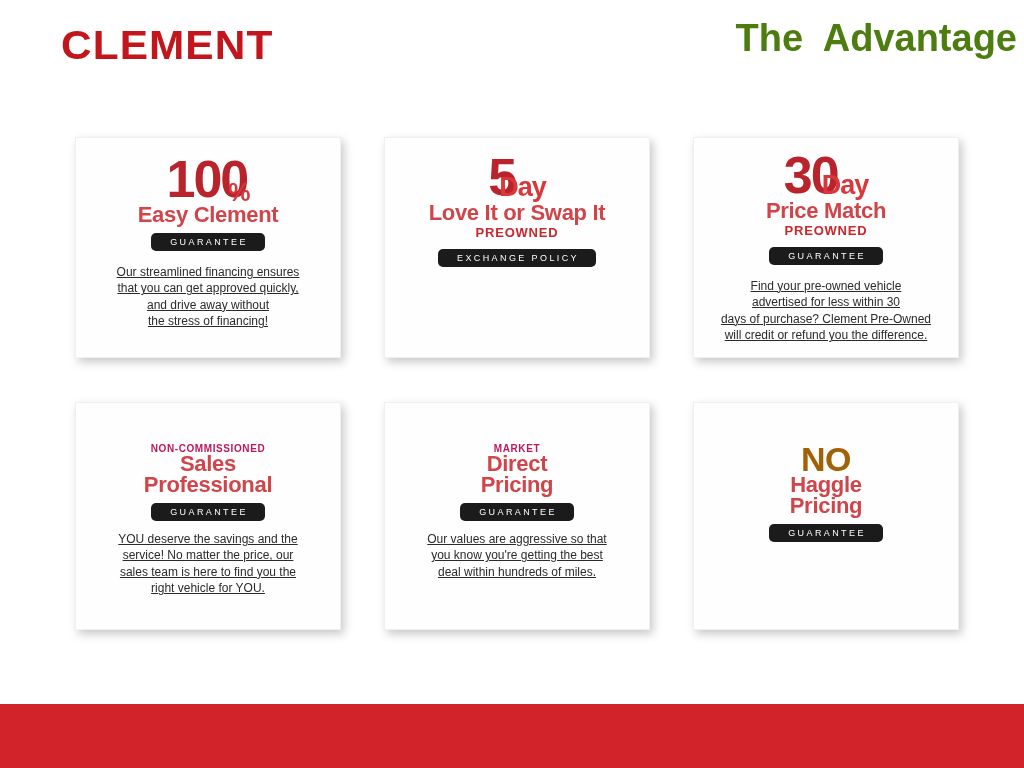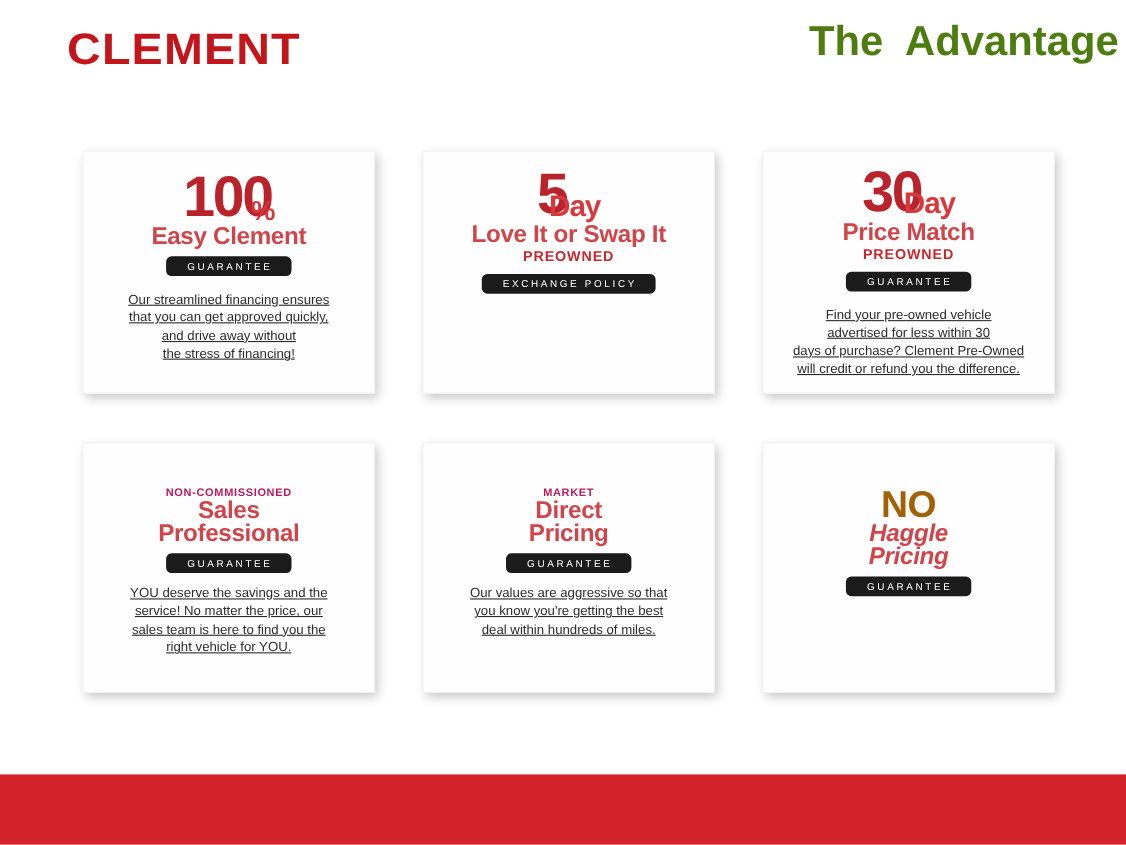--- a/index.html
+++ b/index.html
@@ -271,21 +271,21 @@
     </div>
     <div class="badge">GUARANTEE</div>
     <div class="body-text">Our values are aggressive so that
 you know you're getting the best
 deal within hundreds of miles.</div>
   </div>
 
   <div class="card r2">
     <div class="card-head">
       <div class="mega-word">NO</div>
-      <div class="headline tight" style="white-space:pre-line;font-style:italic;">Haggle
+      <div class="headline tight" style="white-space:pre-line;">Haggle
 Pricing</div>
     </div>
     <div class="badge">GUARANTEE</div>
   </div>
 
 </div>
 
 <div class="footer-bar"></div>
 
 </body></html>

